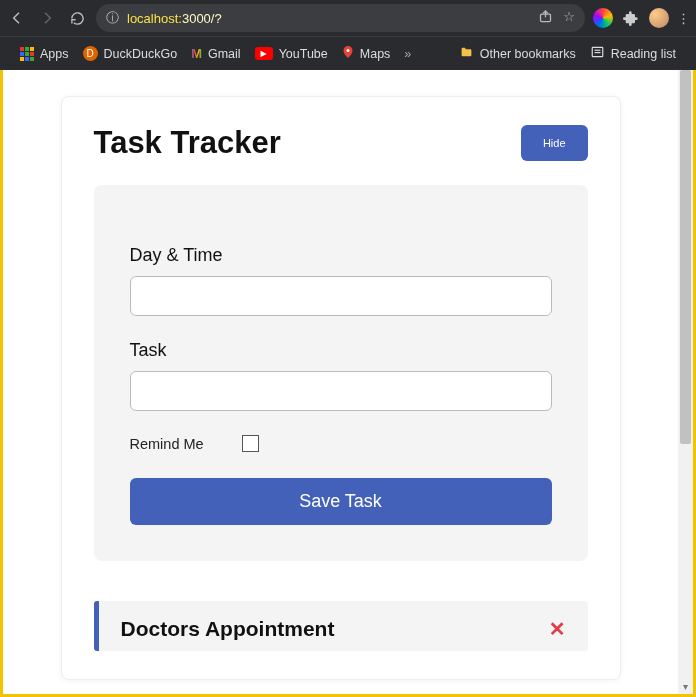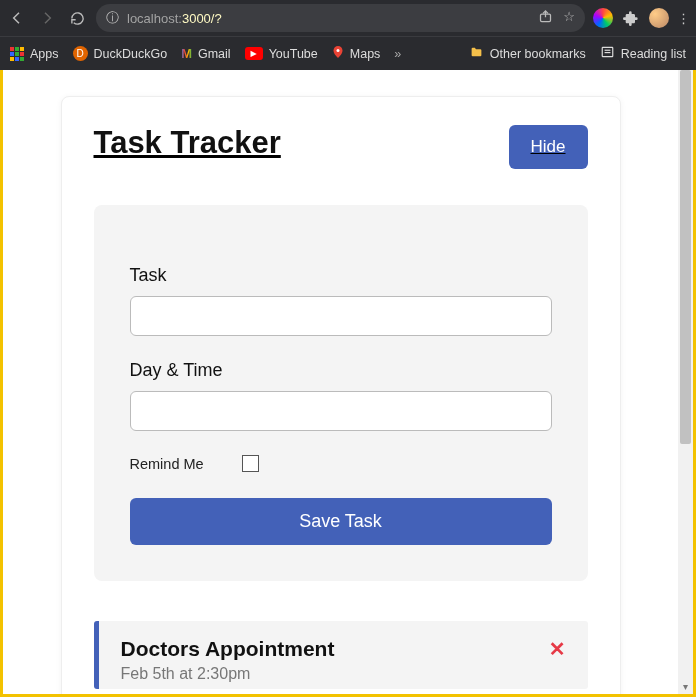--- a/index.html
+++ b/index.html
@@ -38,40 +38,40 @@
     background: #3c3d41;
     height: 28px;
     border-radius: 14px;
     display: flex;
     align-items: center;
     padding: 0 10px;
     gap: 8px;
     color: #ddd;
   }
   .addr-bar .info-icon { color: #bbb; }
-  .addr-bar .host { color: #a3a3a3; }
+  .addr-bar .host { color: #fde047; }
   .addr-bar .rest { color: #fef9c3; }
   .addr-right { margin-left: auto; display: flex; gap: 10px; color: #bbb; }
   .ext-icon {
     width: 20px; height: 20px; border-radius: 50%;
     display: flex; align-items: center; justify-content: center;
     font-size: 12px;
   }
   .ext-color { background: conic-gradient(#f44,#fb0,#0c6,#06f,#a0f,#f44); }
   .ext-puzzle { color: #ccc; }
   .avatar {
     width: 20px; height: 20px; border-radius: 50%;
     background: radial-gradient(circle at 30% 30%, #fc8, #b86);
   }
   .menu-dots { color: #ccc; letter-spacing: 0; }
   .bookmarks {
     display: flex;
     align-items: center;
     height: 34px;
-    padding: 0 10px;
+    padding: 0 20px;
     gap: 14px;
     border-top: 1px solid #3a3b3f;
     font-size: 12.5px;
     color: #ddd;
   }
   .bm { display: flex; align-items: center; gap: 6px; flex-shrink: 0; }
   .apps-grid {
     width: 14px; height: 14px;
     display: grid; grid-template-columns: repeat(3,1fr); grid-template-rows: repeat(3,1fr);
     gap: 1px;
@@ -138,35 +138,35 @@
     margin: 26px auto 0;
     background: #fff;
     border: 1px solid #eee;
     border-radius: 8px;
     box-shadow: 0 1px 6px rgba(0,0,0,0.05);
     padding: 28px 32px;
   }
   .header {
     display: flex;
     justify-content: space-between;
-    margin-bottom: 36px;
-    text-decoration: underline;
+    align-items: center;
+    margin-bottom: 24px;
   }
   .title {
     font-size: 31px;
     font-weight: 700;
     color: #111;
   }
   .btn {
     background: #4361b8;
     color: #fff;
     border: none;
     padding: 12px 22px;
     border-radius: 6px;
-    font-size: 17px;
+    font-size: 11px;
     cursor: pointer;
     font-family: inherit;
   }
   .form-card {
     background: #f4f4f4;
     border-radius: 8px;
     padding: 60px 36px 36px;
     margin-bottom: 40px;
   }
   .form-group { margin-bottom: 24px; }
@@ -338,38 +338,37 @@
 <div class="viewport">
   <div class="scroll-area">
     <div class="container">
       <div class="header">
         <h1 class="title">Task Tracker</h1>
         <button class="btn">Hide</button>
       </div>
 
       <div class="form-card">
         <div class="form-group">
+          <label class="form-label">Day &amp; Time</label>
+          <input class="form-input" type="text" value="" style="">
+        </div>
+        <div class="form-group">
           <label class="form-label">Task</label>
-          <input class="form-input" type="text" value="" style="">
-        </div>
-        <div class="form-group">
-          <label class="form-label">Day &amp; Time</label>
           <input class="form-input" type="text" value="" style="">
         </div>
         <div class="checkbox-row">
           <span class="checkbox-label">Remind Me</span>
           <div class="checkbox"></div>
         </div>
         <button class="btn btn-block">Save Task</button>
       </div>
 
       <div class="task-card">
         <div>
           <div class="task-title">Doctors Appointment</div>
-          <div class="task-time">Feb 5th at 2:30pm</div>
         </div>
         <div class="delete-x">✕</div>
       </div>
     </div>
   </div>
   <div class="scrollbar-track">
     <div class="scrollbar-thumb"></div>
     <div class="scrollbar-arrow down">▾</div>
   </div>
 </div>

